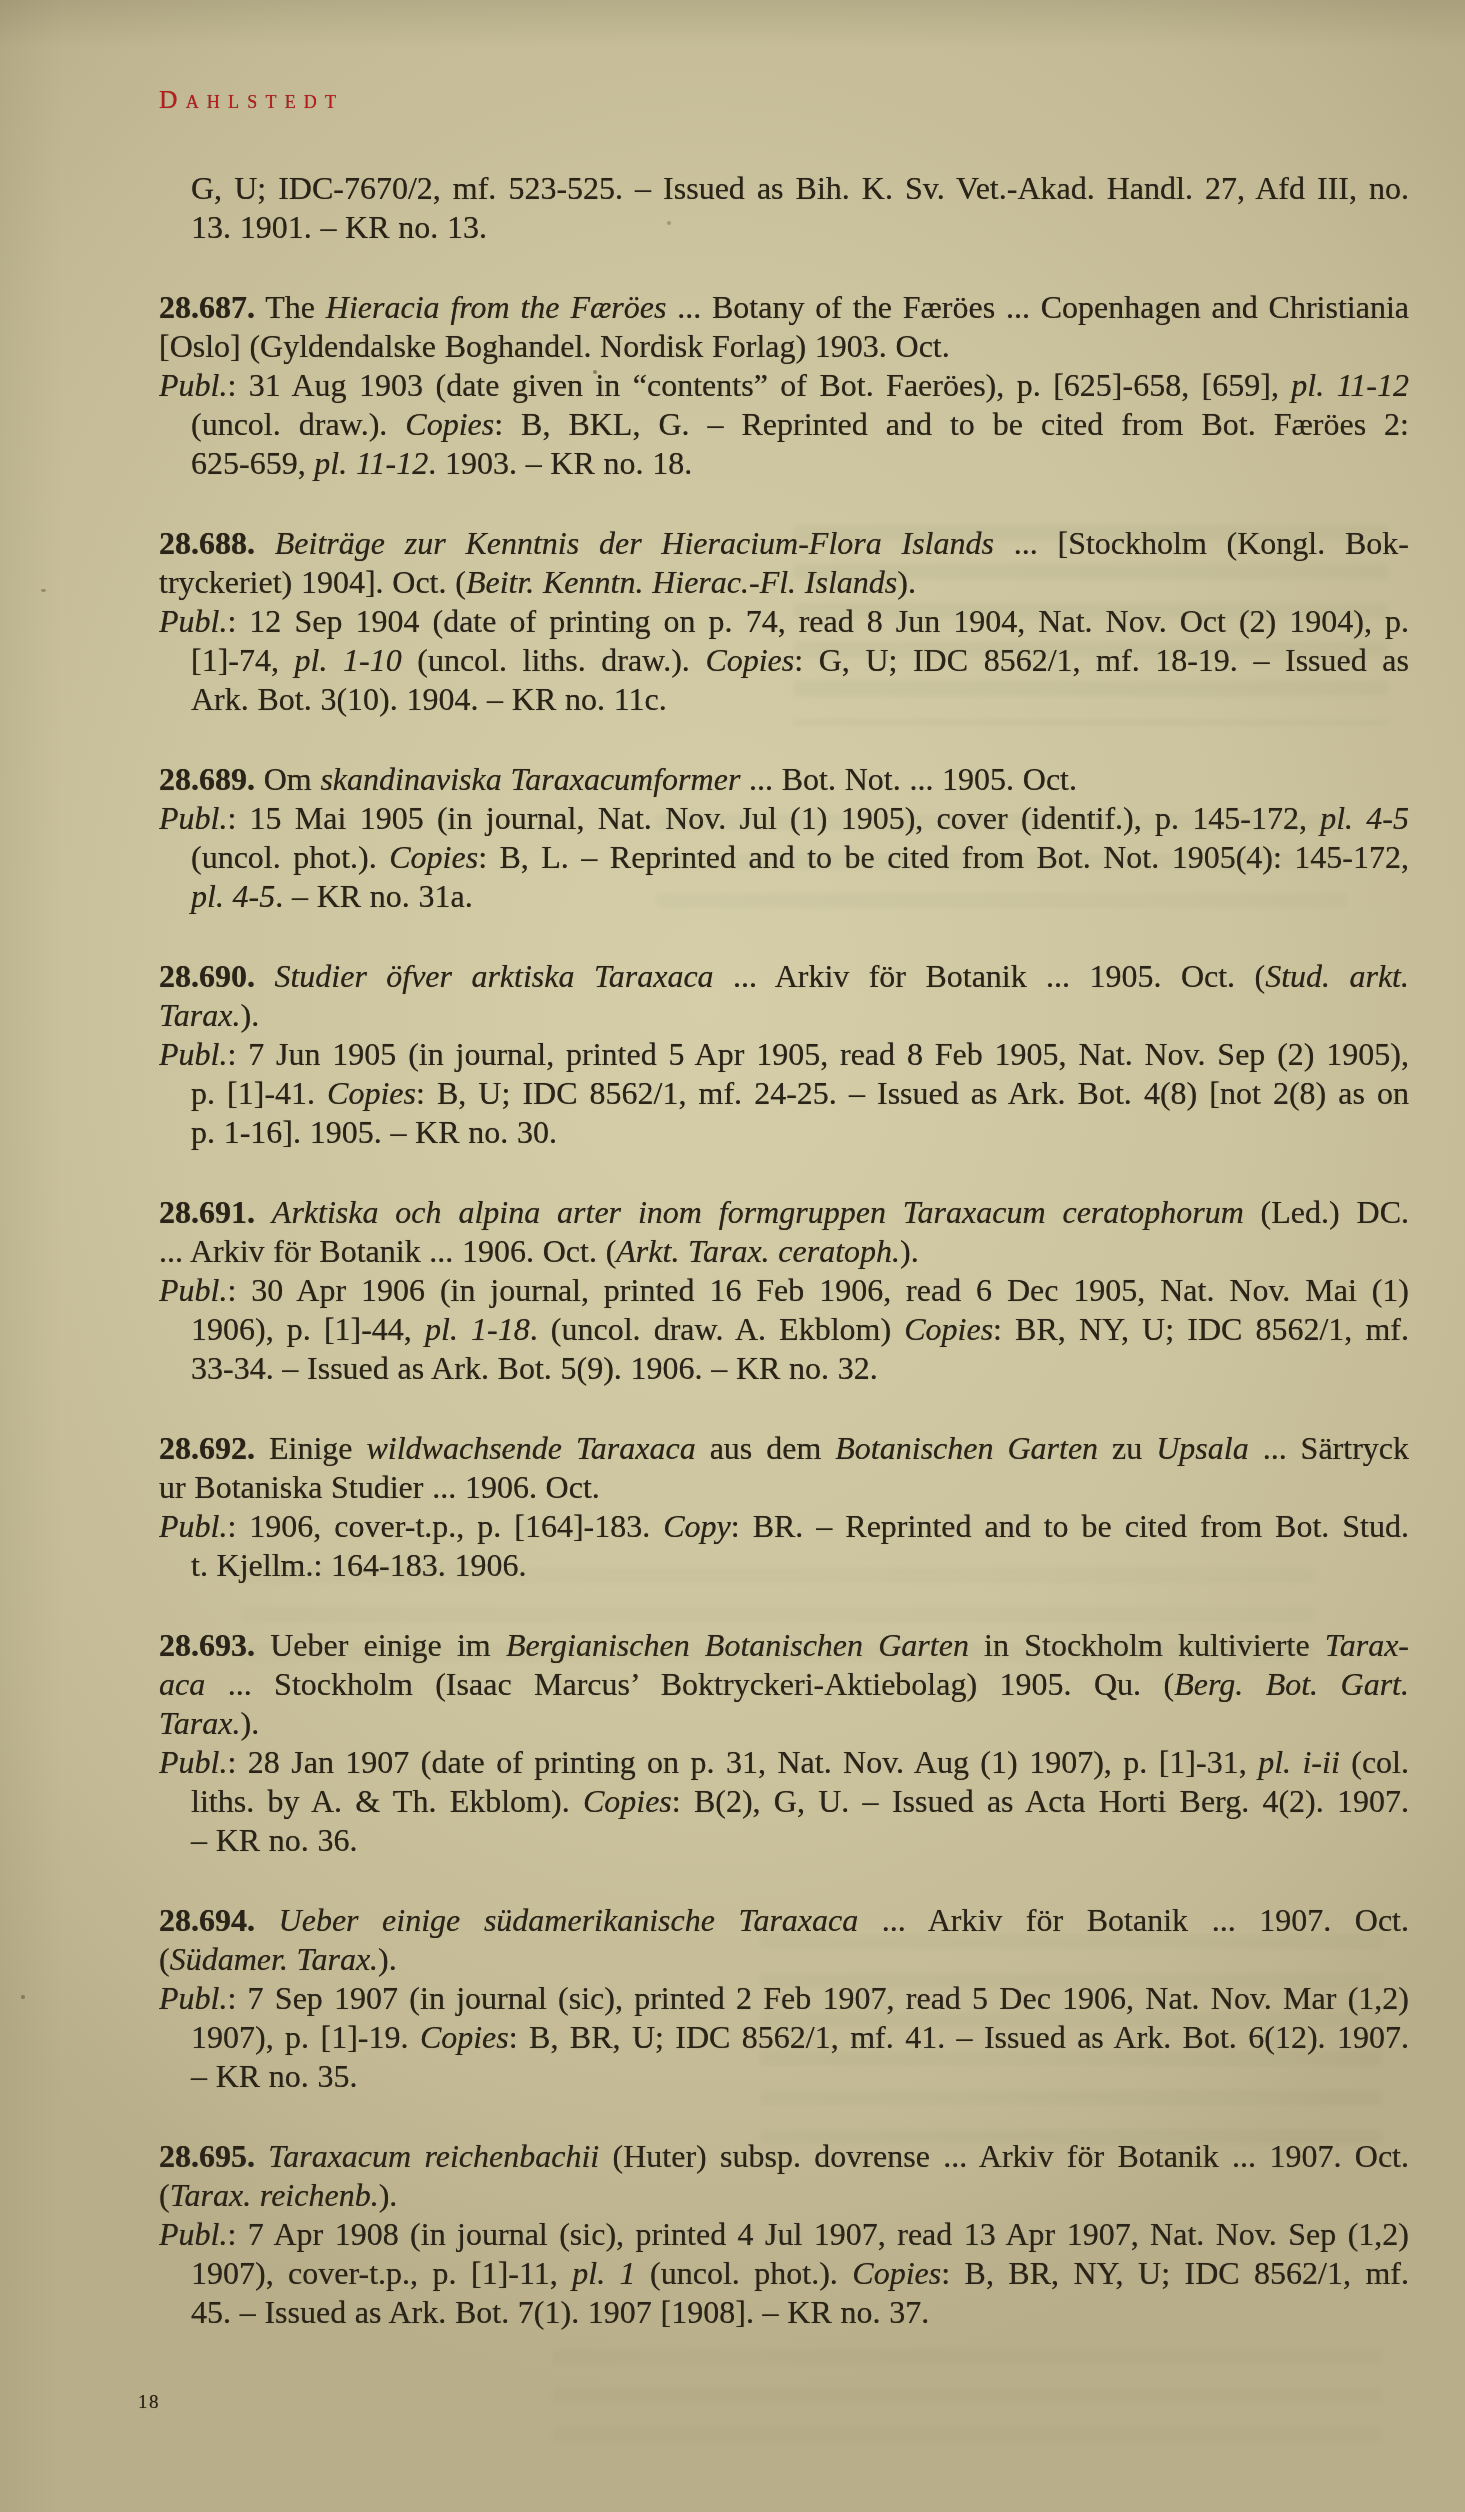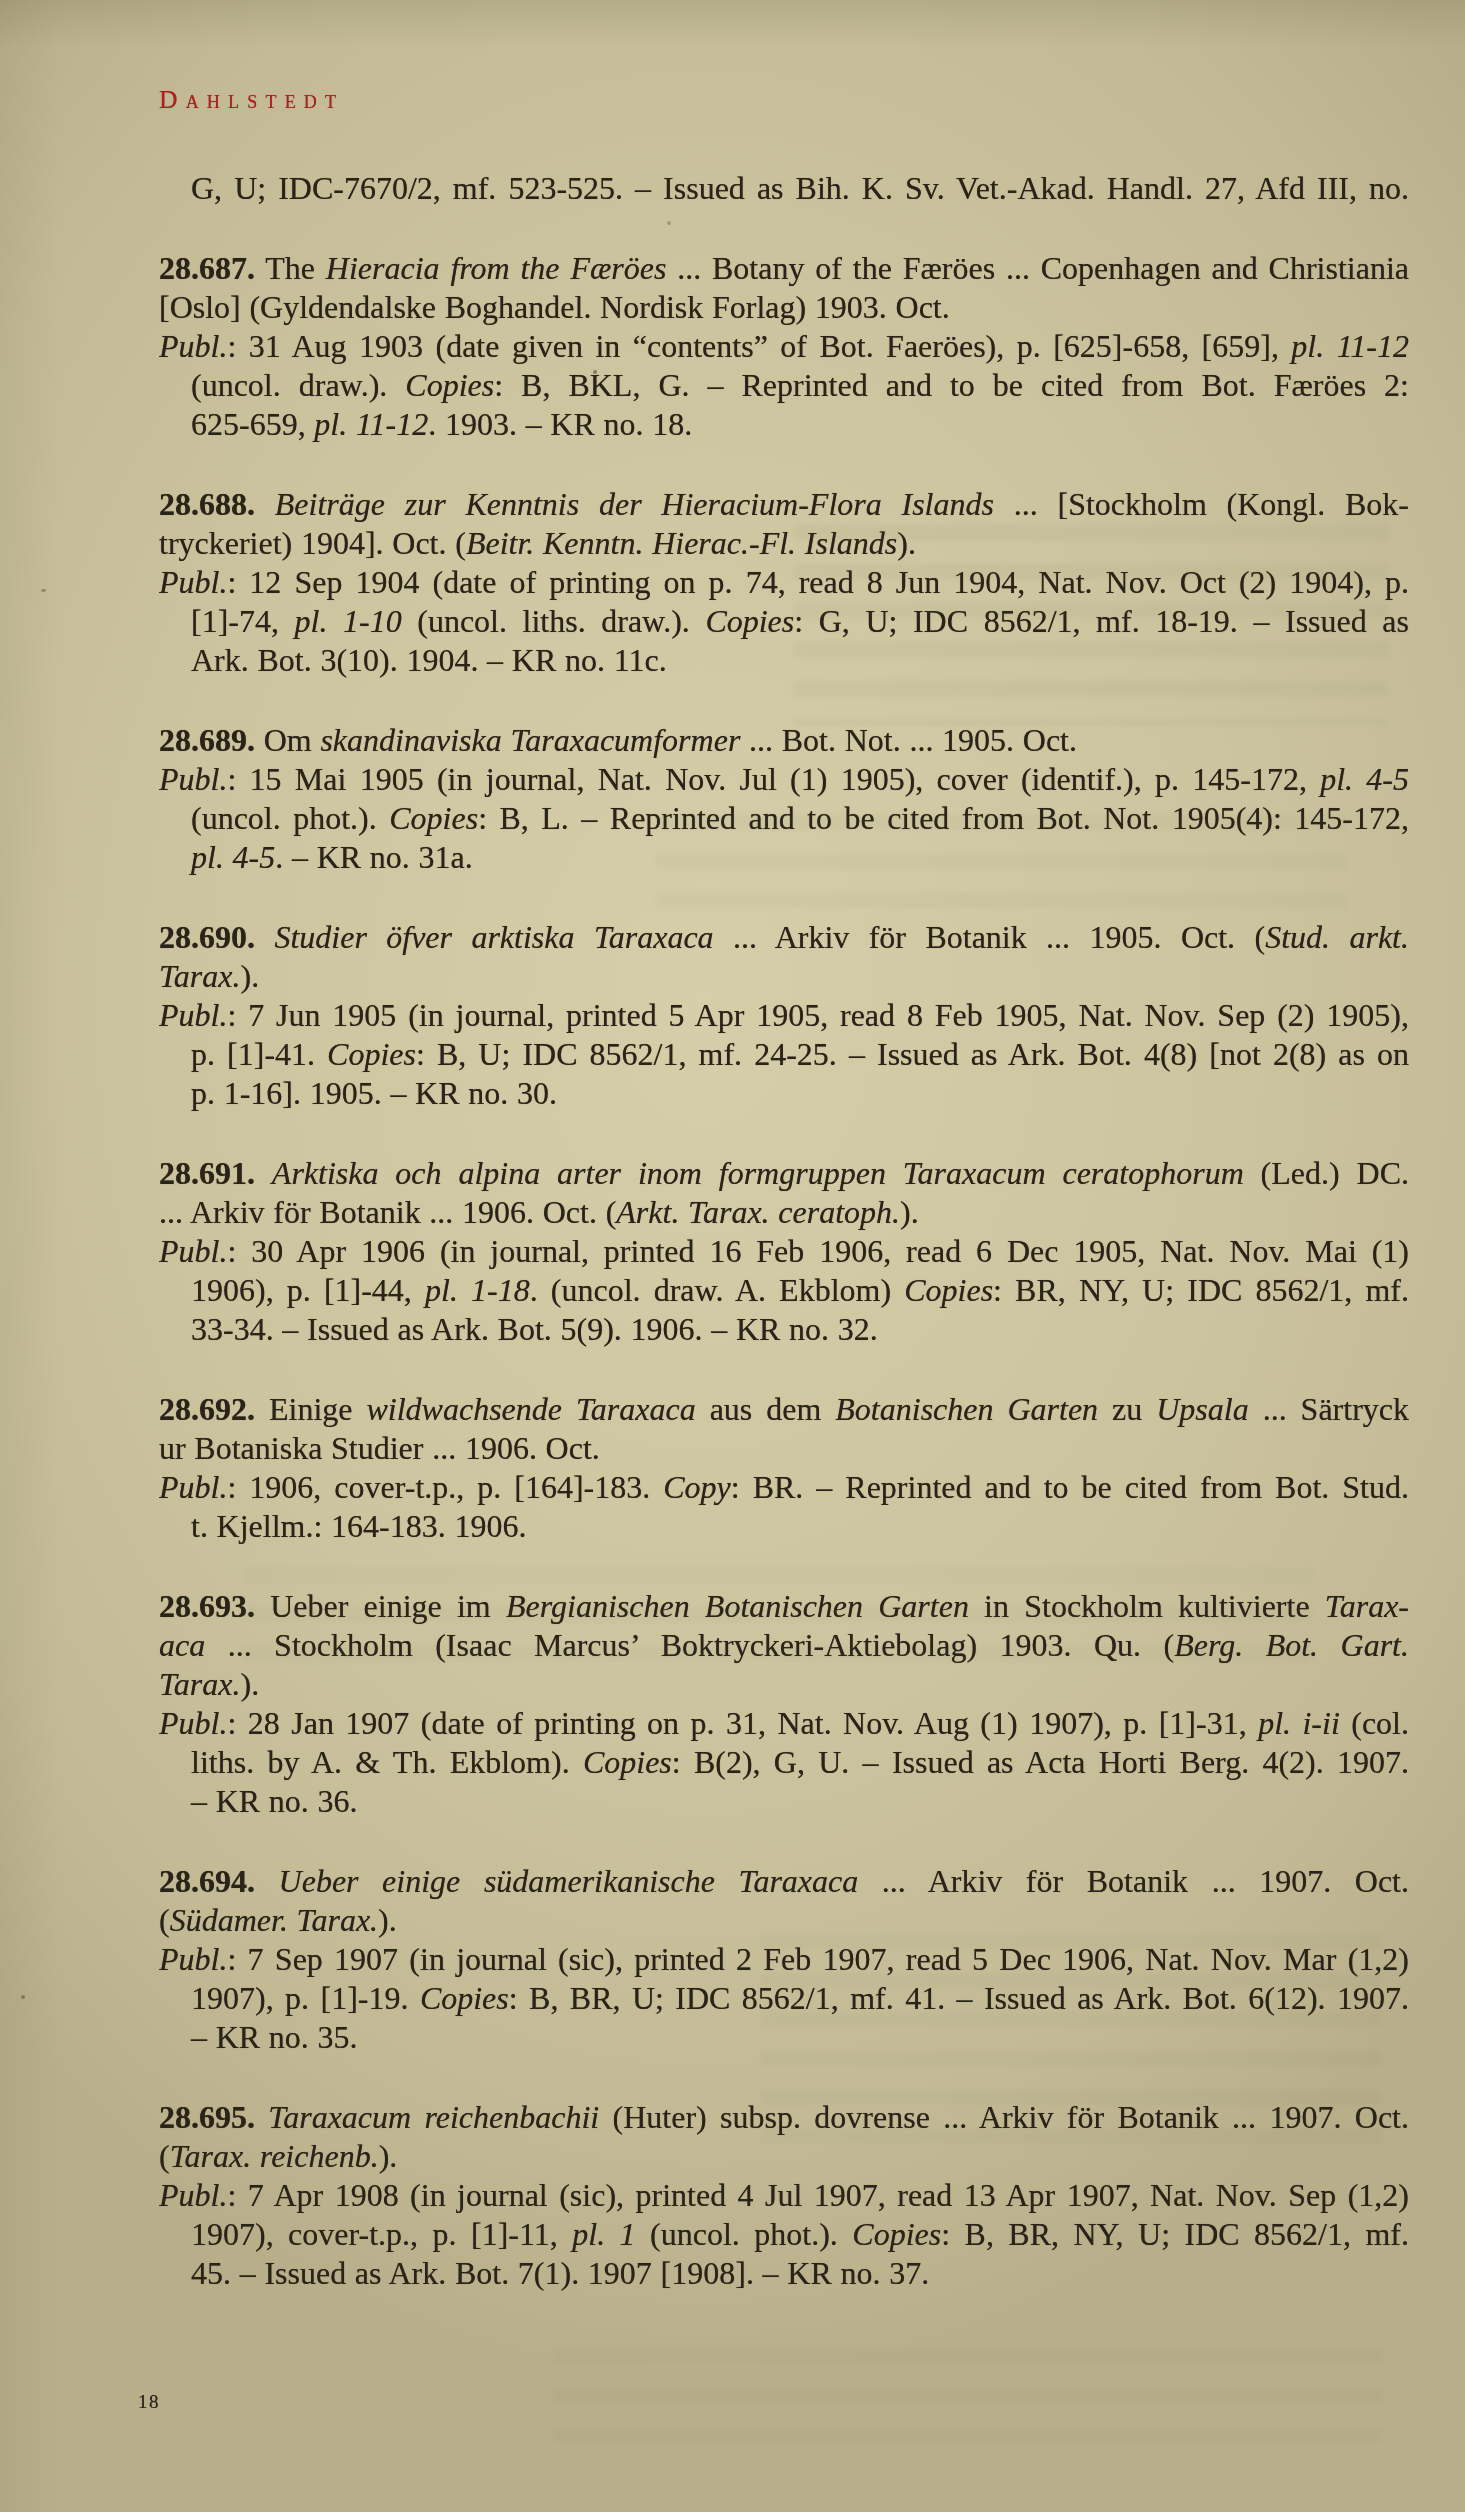--- a/index.html
+++ b/index.html
@@ -72,20 +72,21 @@
 </style>
 </head>
 <body>
 
 <div class="page">
   <div class="running-header">Dahlstedt</div>
 
   <div id="entries">
       <div class="entry">
         <div class="line just indent"><span class="r">G, U; IDC-7670/2, mf. 523-525. – Issued as Bih. K. Sv. Vet.-Akad. Handl. 27, Afd III, no.</span></div>
+        <div class="line last indent"><span class="r">13. 1901. – KR no. 13.</span></div>
       </div>
       <div class="entry">
         <div class="line just"><span class="b">28.687.</span><span class="r"> The </span><span class="i">Hieracia from the Færöes</span><span class="r"> ... Botany of the Færöes ... Copenhagen and Christiania</span></div>
         <div class="line last"><span class="r">[Oslo] (Gyldendalske Boghandel. Nordisk Forlag) 1903. Oct.</span></div>
         <div class="line just"><span class="i">Publ.</span><span class="r">: 31 Aug 1903 (date given in “contents” of Bot. Faeröes), p. [625]-658, [659], </span><span class="i">pl. 11-12</span></div>
         <div class="line just indent"><span class="r">(uncol. draw.). </span><span class="i">Copies</span><span class="r">: B, BKL, G. – Reprinted and to be cited from Bot. Færöes 2:</span></div>
         <div class="line last indent"><span class="r">625-659, </span><span class="i">pl. 11-12</span><span class="r">. 1903. – KR no. 18.</span></div>
       </div>
       <div class="entry">
         <div class="line just"><span class="b">28.688.</span><span class="r"> </span><span class="i">Beiträge zur Kenntnis der Hieracium-Flora Islands</span><span class="r"> ... [Stockholm (Kongl. Bok-</span></div>
@@ -115,21 +116,21 @@
         <div class="line last indent"><span class="r">33-34. – Issued as Ark. Bot. 5(9). 1906. – KR no. 32.</span></div>
       </div>
       <div class="entry">
         <div class="line just"><span class="b">28.692.</span><span class="r"> Einige </span><span class="i">wildwachsende Taraxaca</span><span class="r"> aus dem </span><span class="i">Botanischen Garten</span><span class="r"> zu </span><span class="i">Upsala</span><span class="r"> ... Särtryck</span></div>
         <div class="line last"><span class="r">ur Botaniska Studier ... 1906. Oct.</span></div>
         <div class="line just"><span class="i">Publ.</span><span class="r">: 1906, cover-t.p., p. [164]-183. </span><span class="i">Copy</span><span class="r">: BR. – Reprinted and to be cited from Bot. Stud.</span></div>
         <div class="line last indent"><span class="r">t. Kjellm.: 164-183. 1906.</span></div>
       </div>
       <div class="entry">
         <div class="line just"><span class="b">28.693.</span><span class="r"> Ueber einige im </span><span class="i">Bergianischen Botanischen Garten</span><span class="r"> in Stockholm kultivierte </span><span class="i">Tarax-</span></div>
-        <div class="line just"><span class="i">aca</span><span class="r"> ... Stockholm (Isaac Marcus’ Boktryckeri-Aktiebolag) 1903. Qu. (</span><span class="i">Berg. Bot. Gart.</span></div>
+        <div class="line just"><span class="i">aca</span><span class="r"> ... Stockholm (Isaac Marcus’ Boktryckeri-Aktiebolag) 1905. Qu. (</span><span class="i">Berg. Bot. Gart.</span></div>
         <div class="line last"><span class="i">Tarax.</span><span class="r">).</span></div>
         <div class="line just"><span class="i">Publ.</span><span class="r">: 28 Jan 1907 (date of printing on p. 31, Nat. Nov. Aug (1) 1907), p. [1]-31, </span><span class="i">pl. i-ii</span><span class="r"> (col.</span></div>
         <div class="line just indent"><span class="r">liths. by A. &amp; Th. Ekblom). </span><span class="i">Copies</span><span class="r">: B(2), G, U. – Issued as Acta Horti Berg. 4(2). 1907.</span></div>
         <div class="line last indent"><span class="r">– KR no. 36.</span></div>
       </div>
       <div class="entry">
         <div class="line just"><span class="b">28.694.</span><span class="r"> </span><span class="i">Ueber einige südamerikanische Taraxaca</span><span class="r"> ... Arkiv för Botanik ... 1907. Oct.</span></div>
         <div class="line last"><span class="r">(</span><span class="i">Südamer. Tarax.</span><span class="r">).</span></div>
         <div class="line just"><span class="i">Publ.</span><span class="r">: 7 Sep 1907 (in journal (sic), printed 2 Feb 1907, read 5 Dec 1906, Nat. Nov. Mar (1,2)</span></div>
         <div class="line just indent"><span class="r">1907), p. [1]-19. </span><span class="i">Copies</span><span class="r">: B, BR, U; IDC 8562/1, mf. 41. – Issued as Ark. Bot. 6(12). 1907.</span></div>

